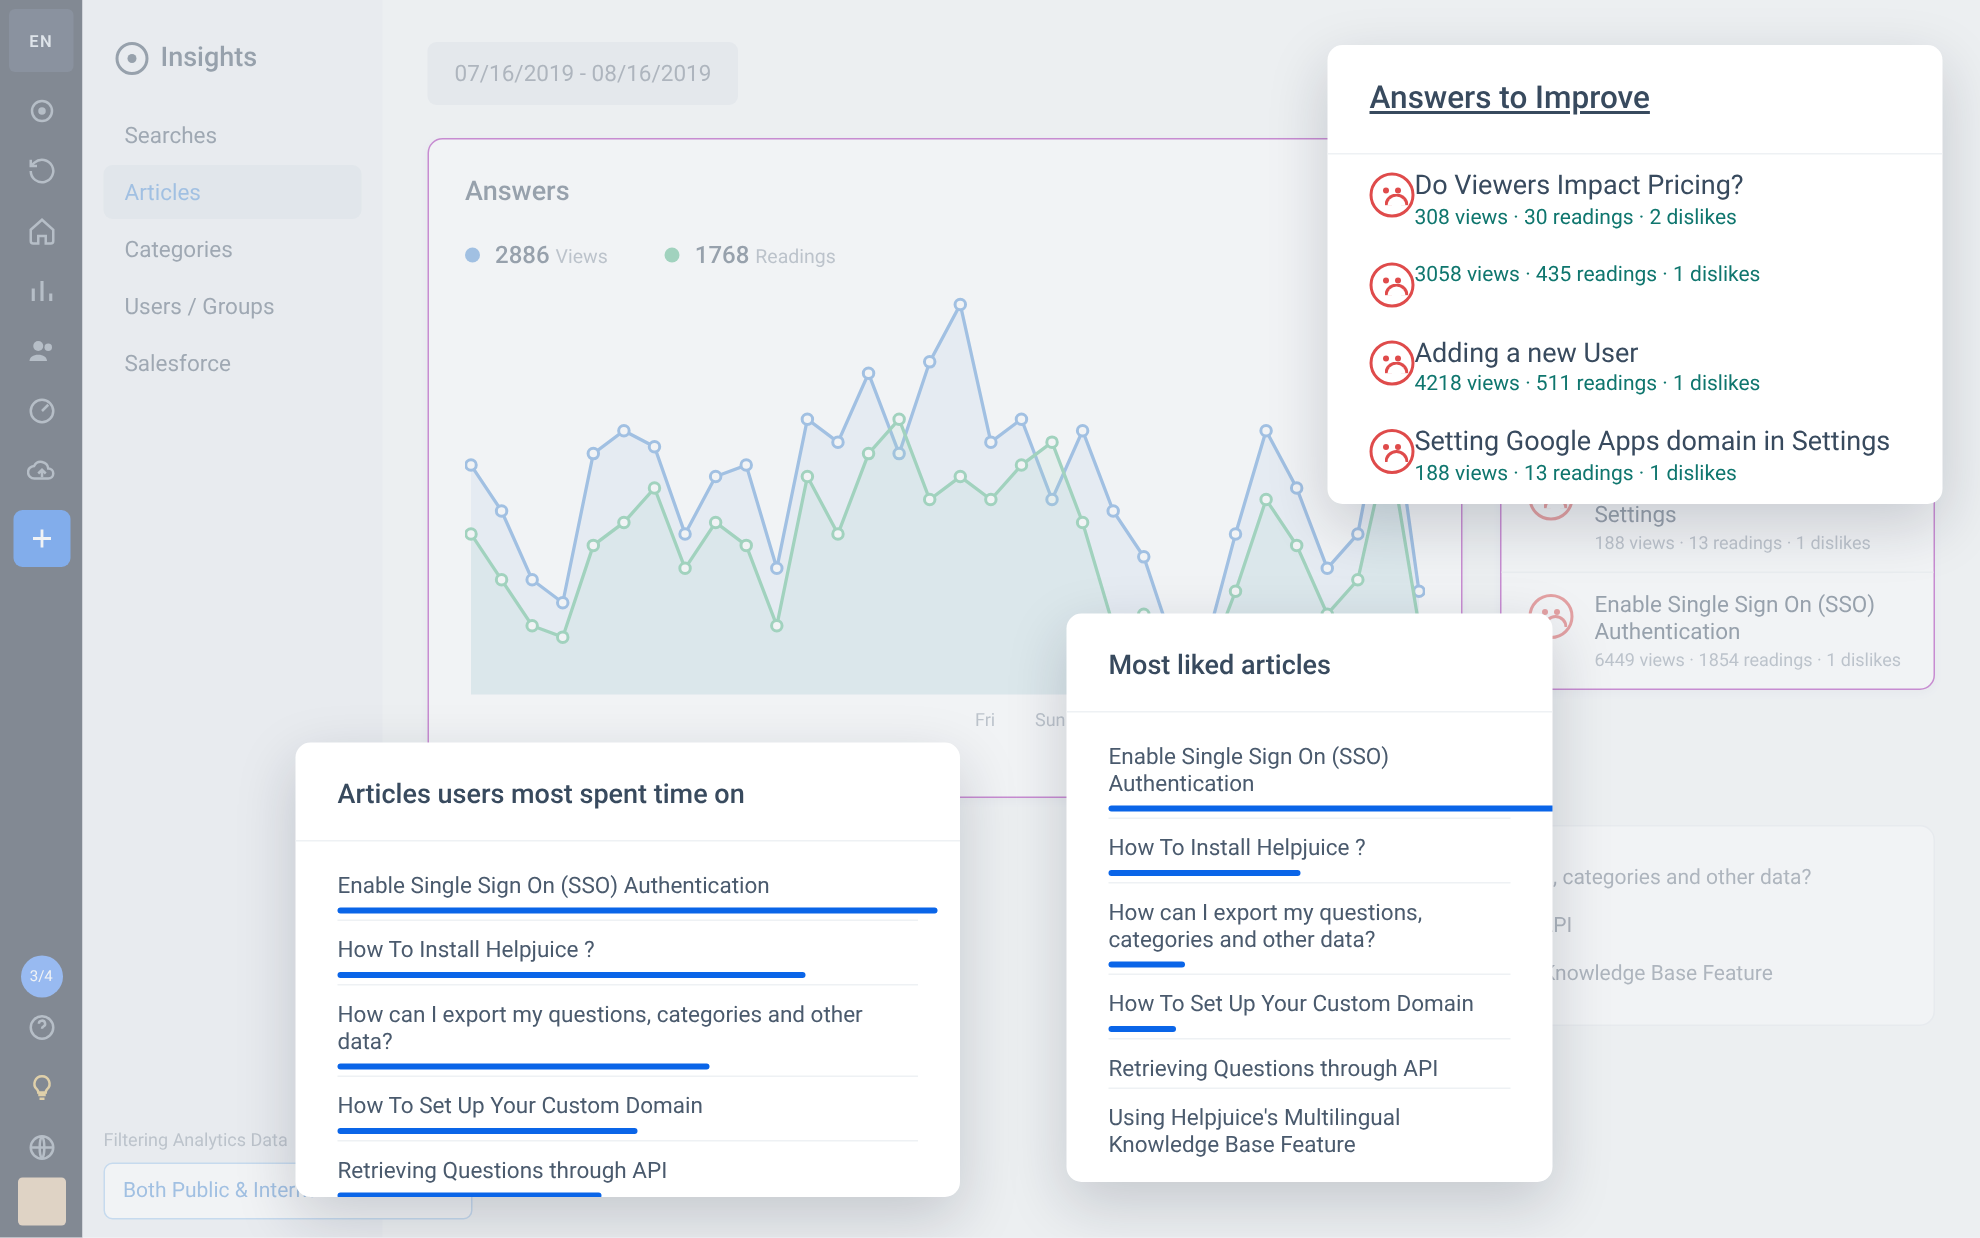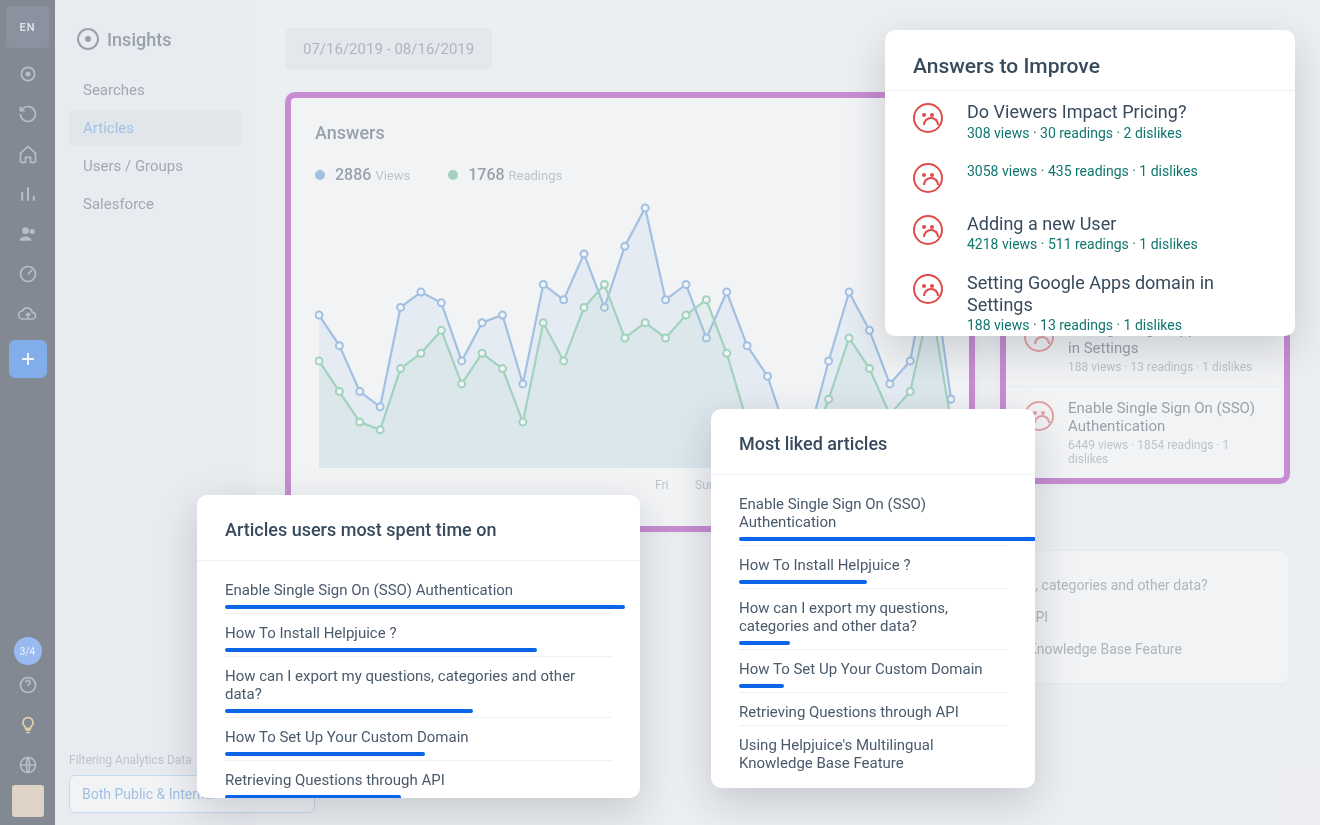--- a/index.html
+++ b/index.html
@@ -38,21 +38,21 @@
   width: 28px; height: 28px; border-radius: 50%; background: #3b82f6; color: #fff;
   font-size: 10px; display: flex; align-items: center; justify-content: center;
 }
 .iconbar .avatar { width: 32px; height: 32px; border-radius: 3px; background: #d8b896; margin-bottom: 8px; }
 
 .sidebar {
   position: absolute; left: 55px; top: 0; width: 200px; height: 825px;
   background: #ebeef1; padding: 18px 10px;
 }
 .sidebar .brand {
-  display: flex; align-items: center; gap: 8px; padding: 10px 12px 20px;
+  display: flex; gap: 8px; padding: 10px 12px 20px;
   font-size: 18px; color: #384a5e; font-weight: 500;
 }
 .sidebar .brand .logo {
   width: 22px; height: 22px; border: 2px solid #384a5e; border-radius: 50%;
   display: flex; align-items: center; justify-content: center;
 }
 .sidebar .brand .logo::after { content: ""; width: 6px; height: 6px; background: #384a5e; border-radius: 50%; }
 .sidebar .navitem {
   padding: 9px 14px; font-size: 15px; color: #4a5a6d; border-radius: 6px; cursor: pointer;
   margin: 2px 4px;
@@ -71,21 +71,21 @@
 }
 
 .main { position: absolute; left: 255px; top: 0; right: 0; padding: 28px 30px; }
 .datechip {
   display: inline-block; background: #e2e6ea; color: #6b7785;
   padding: 12px 18px; border-radius: 6px; font-size: 15px;
 }
 
 .card {
   background: #fff; border-radius: 10px; box-shadow: 0 2px 6px rgba(30,40,60,0.06);
-  border: 6px solid #a21caf;
+  border: 1px solid #a21caf;
 }
 .answers-card {
   position: absolute; left: 285px; top: 92px; width: 690px; height: 440px;
   padding: 24px;
 }
 .answers-card h3 { font-size: 18px; font-weight: 500; color: #384a5e; margin-bottom: 22px; }
 .legend { display: flex; gap: 38px; font-size: 15px; color: #5a6878; margin-bottom: 10px; }
 .legend .dot { width: 10px; height: 10px; border-radius: 50%; display: inline-block; margin-right: 10px; }
 .legend .num { font-weight: 500; font-size: 16px; color: #384a5e; }
 .legend .lbl { font-size: 13px; color: #8a95a3; margin-left: 4px; }
@@ -113,22 +113,22 @@
   box-shadow: 0 14px 40px rgba(20,30,50,0.18);
 }
 .floatcard .fh { padding: 24px 28px 20px; font-size: 18px; color: #384a5e; font-weight: 500; border-bottom: 1px solid #eef1f4; }
 .floatcard .fbody { padding: 10px 28px 16px; }
 .floatcard .art { padding: 10px 0 4px; border-bottom: 1px solid #eef1f4; }
 .floatcard .art:last-child { border-bottom: none; }
 .floatcard .art .t { font-size: 15px; color: #4a5a6d; }
 .floatcard .bar { height: 4px; background: #0a65e8; border-radius: 2px; margin-top: 6px; }
 
 .improve-float { left: 885px; top: 30px; width: 410px; height: 306px; overflow: hidden; }
-.improve-float .fh2 { padding: 24px 28px 12px; font-size: 21px; color: #384a5e; font-weight: 500; border-bottom: 1px solid #eef1f4; }
-.improve-float .row { padding: 10px 20px 10px 28px; display: flex; gap: 24px; align-items: flex-start; }
+.improve-float .fh2 { padding: 24px 28px 24px; font-size: 21px; color: #384a5e; font-weight: 500; border-bottom: 1px solid #eef1f4; text-decoration: underline; }
+.improve-float .row { padding: 10px 20px 10px 28px; display: flex; gap: 0; align-items: flex-start; }
 .improve-float .ttl { font-size: 18px; color: #384a5e; line-height: 1.2; }
 .improve-float .meta { font-size: 14px; color: #0f766e; margin-top: 2px; }
 
 .spent-float { left: 197px; top: 495px; width: 443px; height: 303px; overflow: hidden; }
 .liked-float { left: 711px; top: 409px; width: 324px; height: 379px; overflow: hidden; }
 
 .bg-list { position: absolute; background: #fff; border-radius: 10px; border: 1px solid #e8ecef; padding: 18px 22px; }
 .bg-list .t { font-size: 14px; color: #6b7785; padding: 8px 0; }
 </style>
 </head>
@@ -204,20 +204,21 @@
   <div class="avatar"></div>
 </div>
 
 <div class="sidebar">
   <div class="brand">
     <span class="logo"></span>
     <span>Insights</span>
   </div>
   <div class="navitem">Searches</div>
   <div class="navitem active">Articles</div>
+  <div class="navitem">Categories</div>
   <div class="navitem">Users / Groups</div>
   <div class="navitem">Salesforce</div>
   <div class="filterlbl">Filtering Analytics Data</div>
   <div class="filter">Both Public &amp; Internal</div>
 </div>
 
 <div class="main">
   <div class="datechip">07/16/2019 - 08/16/2019</div>
 </div>
 

